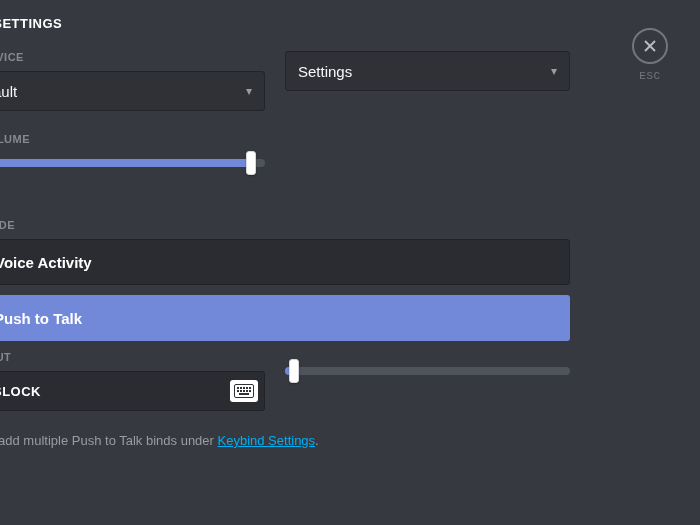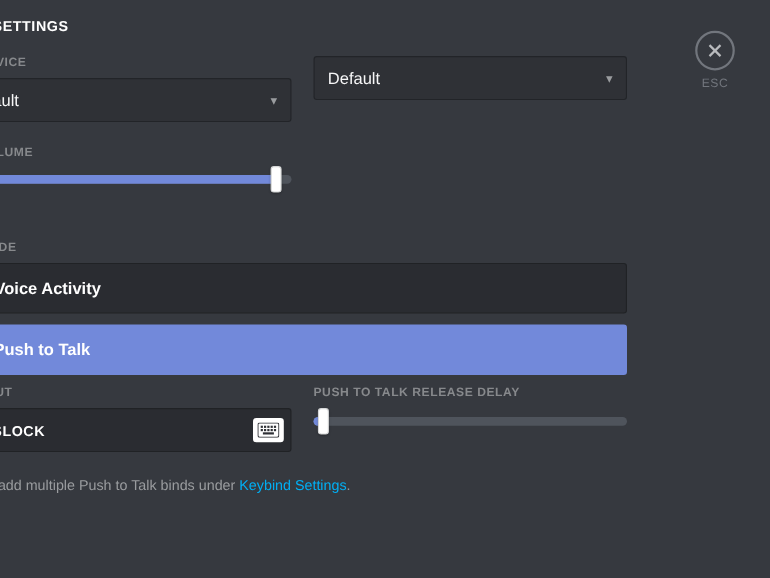--- a/index.html
+++ b/index.html
@@ -124,29 +124,30 @@
     background: #fff;
     border-radius: 3px;
     display: flex; align-items: center; justify-content: center;
   }
   .kbd-icon svg { display:block; }
   .hint {
     margin-top: 22px;
     font-size: 13px;
     color: #9a9c9f;
   }
-  .hint .link { color: #00aff4; cursor: pointer; }
+  .hint .link { color: #00aff4; cursor: pointer; text-decoration: underline; }
 
   
   .close-wrap {
     position: absolute;
     right: 30px;
     top: 28px;
     width: 40px;
     text-align: center;
+    font-family: Liberation Mono, monospace;
   }
   .close-btn {
     width: 36px; height: 36px;
     border: 2px solid #72767d;
     border-radius: 50%;
     display: flex; align-items: center; justify-content: center;
     cursor: pointer;
     margin: 0 auto 6px auto;
   }
   .close-btn svg { stroke: #b9bbbe; }
@@ -173,21 +174,21 @@
         <div class="field-label">VOLUME</div>
         <div class="slider">
           <div class="track"></div>
           <div class="fill" style="width:95%"></div>
           <div class="thumb" style="left:95%"></div>
         </div>
       </div>
     </div>
     <div class="col">
       <div class="select">
-        <span>Default</span>
+        <span>Settings</span>
         <span class="chev">▾</span>
       </div>
     </div>
   </div>
 
   <div class="spacer"></div>
 
   <div class="field-label">MODE</div>
   <div class="mode-list">
     <div class="mode-item mode-va">
@@ -215,21 +216,20 @@
             <rect x="6" y="6" width="2" height="2" fill="#2f3136"></rect>
             <rect x="9" y="6" width="2" height="2" fill="#2f3136"></rect>
             <rect x="12" y="6" width="2" height="2" fill="#2f3136"></rect>
             <rect x="15" y="6" width="2" height="2" fill="#2f3136"></rect>
             <rect x="5" y="9" width="10" height="2" fill="#2f3136"></rect>
           </svg>
         </span>
       </div>
     </div>
     <div class="shortcut-col">
-      <div class="field-label">PUSH TO TALK RELEASE DELAY</div>
       <div class="slider" style="margin-top:10px;">
         <div class="track"></div>
         <div class="fill" style="width:3%"></div>
         <div class="thumb" style="left:3%"></div>
       </div>
     </div>
   </div>
 
   <div class="hint">
     <span>an add multiple Push to Talk binds under </span><span class="link">Keybind Settings</span><span>.</span>

